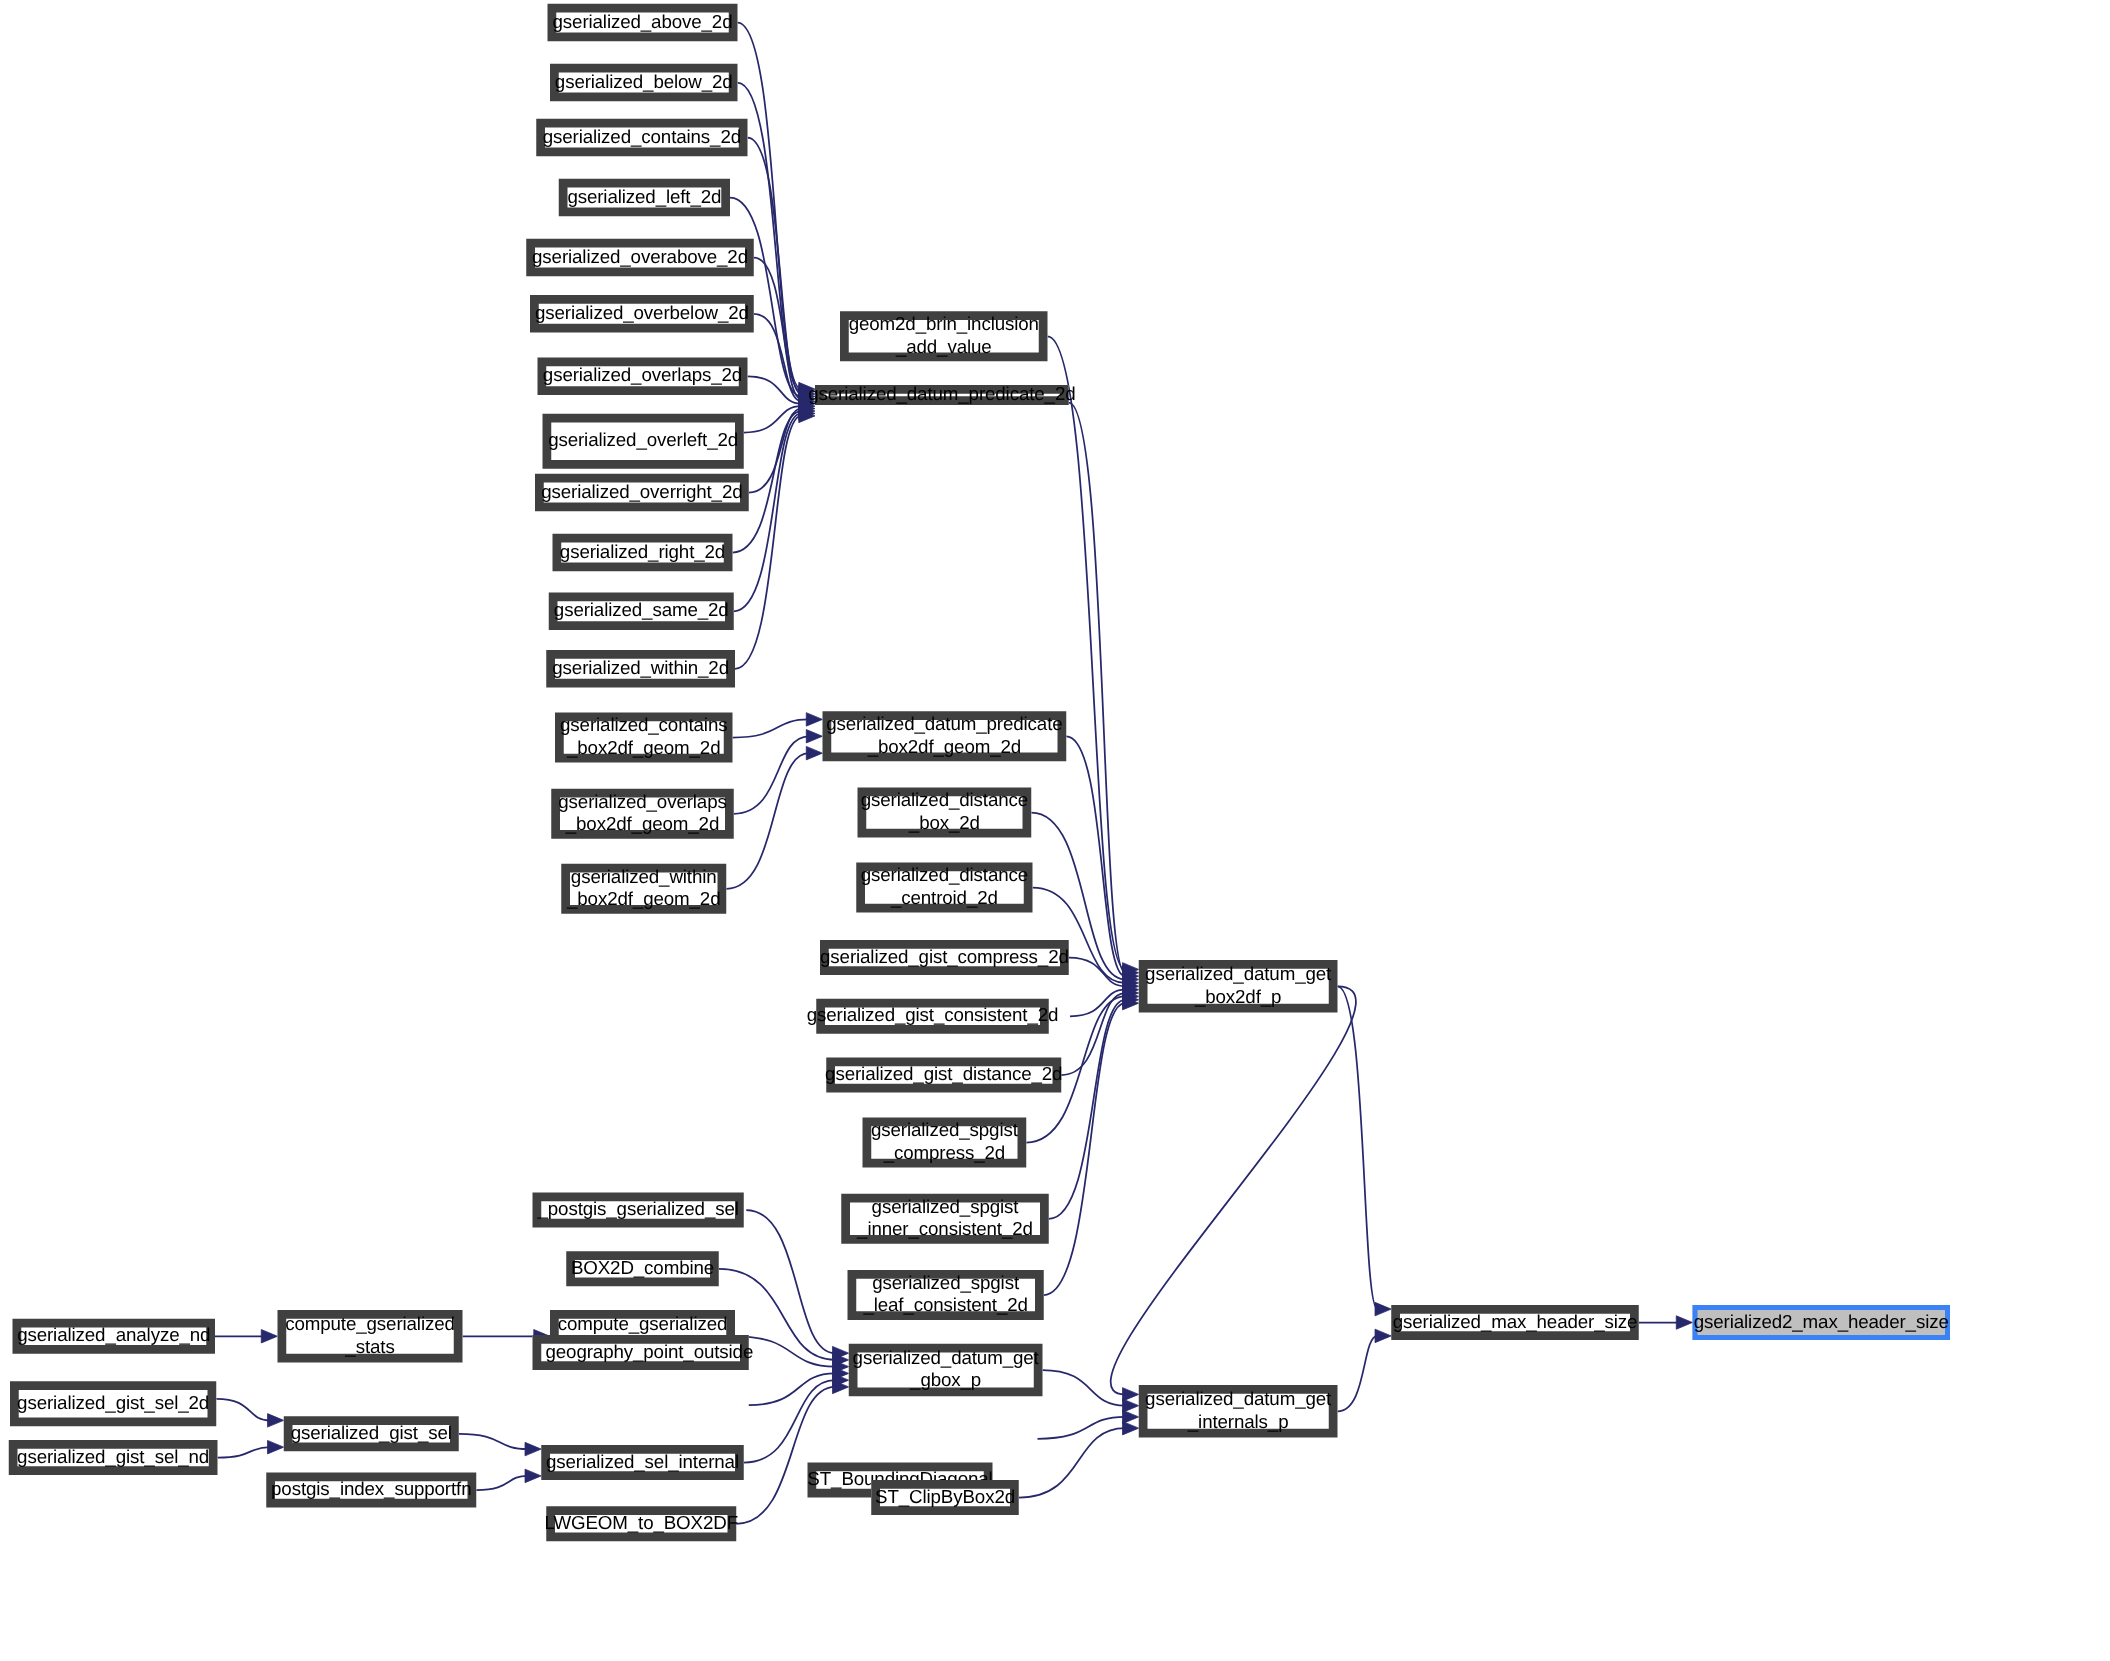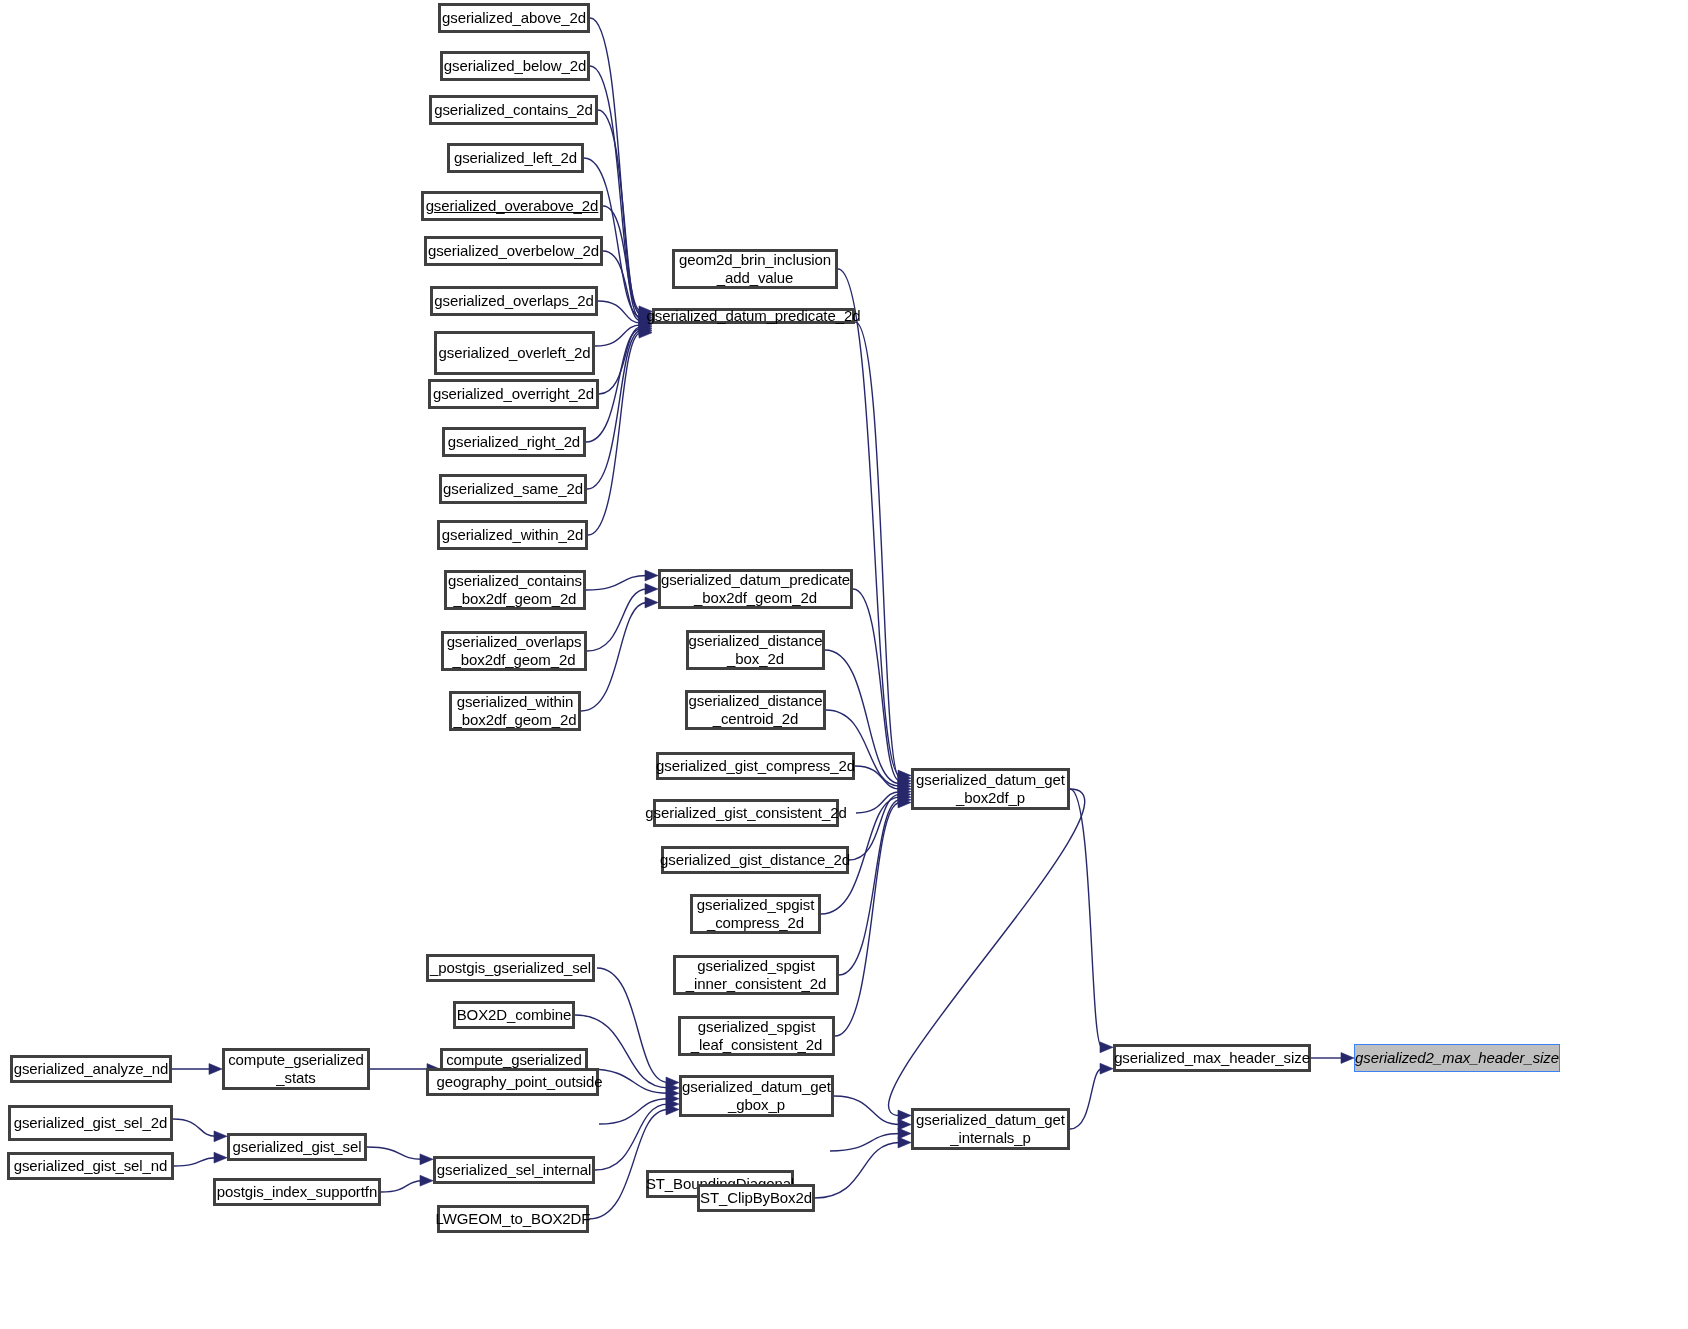--- a/index.html
+++ b/index.html
@@ -1,23 +1,23 @@
 <!DOCTYPE html>
 <html><head>
 <meta charset="utf-8">
 <style>
   html,body{margin:0;padding:0;background:#ffffff;}
   body{font-family:"Liberation Sans",sans-serif;}
   #graph{position:relative;width:1688px;height:1329px;background:#fff;overflow:hidden;}
   #edges{position:absolute;left:0;top:0;width:1688px;height:1329px;}
-  .node{position:absolute;box-sizing:border-box;border:3px solid #404040;background:#ffffff;
+  .node{position:absolute;box-sizing:border-box;border:7px solid #404040;background:#ffffff;
         display:flex;align-items:center;justify-content:center;text-align:center;
         font-family:"Liberation Sans",sans-serif;font-size:15px;color:#000;line-height:1.18;
         white-space:pre-line;letter-spacing:-0.1px;}
-  .node.hl{background:#bfbfbf;border:1px solid #3b82f6;font-style:italic;}
+  .node.hl{background:#bfbfbf;border:4px solid #3b82f6;}
 </style>
 </head>
 <body>
 
 <div id="graph">
   <svg id="edges" viewBox="0 0 1688 1329" xmlns="http://www.w3.org/2000/svg">
       <path d="M590,18 C624.1,18 617.9,311.29 641,311.29" fill="none" stroke="#27286b" stroke-width="1.4"></path>
       <path d="M652.00,311.29 L639.00,305.89 L639.00,316.69 Z" fill="#27286b" stroke="#27286b" stroke-width="0.6"></path>
       <path d="M590,66 C624.1,66 617.9,313.23727272727274 641,313.23727272727274" fill="none" stroke="#27286b" stroke-width="1.4"></path>
       <path d="M652.00,313.24 L639.00,307.84 L639.00,318.64 Z" fill="#27286b" stroke="#27286b" stroke-width="0.6"></path>
@@ -105,21 +105,21 @@
       <path d="M911.00,1142.50 L898.00,1137.10 L898.00,1147.90 Z" fill="#27286b" stroke="#27286b" stroke-width="0.6"></path>
       <path d="M1070,1129 C1093.65,1129 1089.35,1068.71 1102,1068.71" fill="none" stroke="#27286b" stroke-width="1.4"></path>
       <path d="M1113.00,1068.71 L1100.00,1063.31 L1100.00,1074.11 Z" fill="#27286b" stroke="#27286b" stroke-width="0.6"></path>
       <path d="M1311,1058 C1334.65,1058 1330.35,1058 1343,1058" fill="none" stroke="#27286b" stroke-width="1.4"></path>
       <path d="M1354.00,1058.00 L1341.00,1052.60 L1341.00,1063.40 Z" fill="#27286b" stroke="#27286b" stroke-width="0.6"></path>
     </svg>
 <div class="node" style="left: 438px; top: 3px; width: 152px; height: 30px;">gserialized_above_2d</div>
     <div class="node" style="left: 440px; top: 51px; width: 150px; height: 30px;">gserialized_below_2d</div>
     <div class="node" style="left: 429px; top: 95px; width: 169px; height: 30px;">gserialized_contains_2d</div>
     <div class="node" style="left: 447px; top: 143px; width: 137px; height: 30px;">gserialized_left_2d</div>
-    <div class="node" style="left: 421px; top: 191px; width: 182px; height: 30px; text-decoration: underline;">gserialized_overabove_2d</div>
+    <div class="node" style="left: 421px; top: 191px; width: 182px; height: 30px;">gserialized_overabove_2d</div>
     <div class="node" style="left: 424px; top: 236px; width: 179px; height: 30px;">gserialized_overbelow_2d</div>
     <div class="node" style="left: 430px; top: 286px; width: 168px; height: 30px;">gserialized_overlaps_2d</div>
     <div class="node" style="left: 434px; top: 331px; width: 161px; height: 44px;">gserialized_overleft_2d</div>
     <div class="node" style="left: 428px; top: 379px; width: 171px; height: 30px;">gserialized_overright_2d</div>
     <div class="node" style="left: 442px; top: 427px; width: 144px; height: 30px;">gserialized_right_2d</div>
     <div class="node" style="left: 439px; top: 474px; width: 148px; height: 30px;">gserialized_same_2d</div>
     <div class="node" style="left: 437px; top: 520px; width: 151px; height: 30px;">gserialized_within_2d</div>
     <div class="node" style="left: 672px; top: 249px; width: 166px; height: 40px;">geom2d_brin_inclusion
 _add_value</div>
     <div class="node" style="left: 652px; top: 308px; width: 203px; height: 16px;">gserialized_datum_predicate_2d</div>

